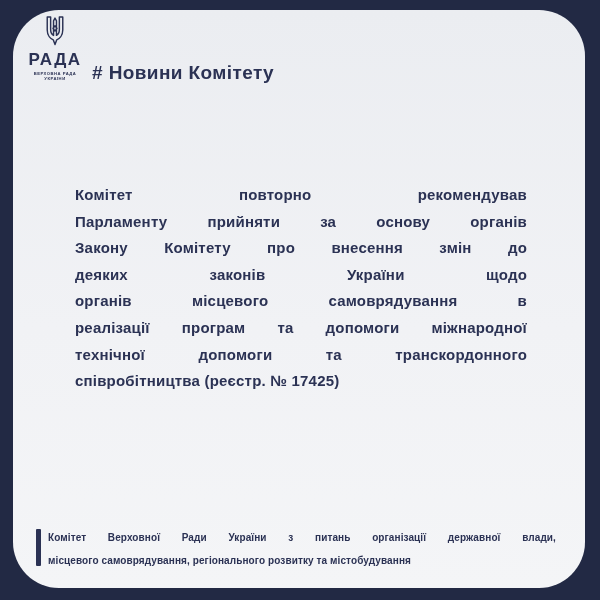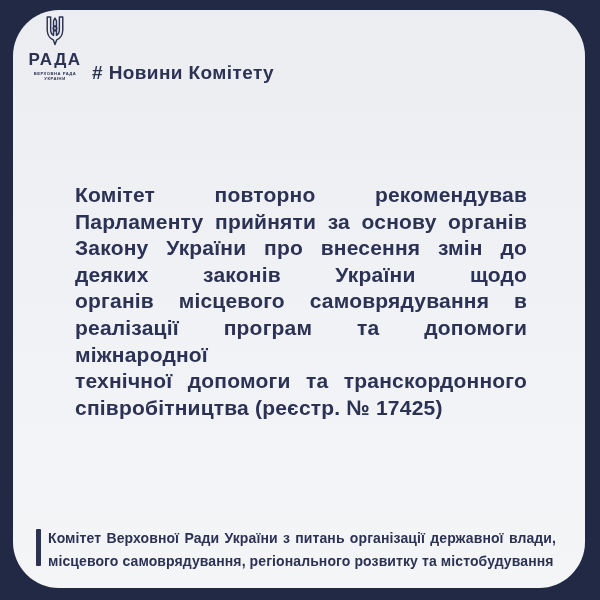--- a/index.html
+++ b/index.html
@@ -62,21 +62,21 @@
     margin-top: 24px;
   }
   
   .body-text {
     position: absolute;
     left: 62px; top: 172px;
     width: 452px;
     color: #2b3254;
   }
   .body-text p {
-    font-size: 21px;
+    font-size: 15px;
     font-weight: bold;
     line-height: 26.6px;
     letter-spacing: 0.2px;
     text-align: justify;
     text-align-last: justify;
     white-space: normal;
   }
   .body-text p.last { text-align-last: left; }
   
   .footer-bar {
@@ -86,21 +86,21 @@
     background: #2b3254;
     border-radius: 1px;
   }
   .footer-text {
     position: absolute;
     left: 35px; top: 517px;
     width: 508px;
     color: #2b3254;
   }
   .footer-text p {
-    font-size: 14px;
+    font-size: 10px;
     font-weight: bold;
     line-height: 22.5px;
     letter-spacing: 0.1px;
     text-align: justify;
     text-align-last: justify;
   }
   .footer-text p.last { text-align-last: left; }
 </style>
 </head>
 <body>
@@ -122,21 +122,21 @@
         <span>ВЕРХОВНА РАДА</span>
         <span>УКРАЇНИ</span>
       </span>
     </div>
 
     <div class="hashtag"># Новини Комітету</div>
 
     <div class="body-text">
       <p>Комітет повторно рекомендував</p>
       <p>Парламенту прийняти за основу органів</p>
-      <p>Закону України про внесення змін до</p>
+      <p>Закону Комітету про внесення змін до</p>
       <p>деяких законів України щодо</p>
       <p>органів місцевого самоврядування в</p>
       <p>реалізації програм та допомоги міжнародної</p>
       <p>технічної допомоги та транскордонного</p>
       <p class="last">співробітництва (реєстр. № 17425)</p>
     </div>
 
     <div class="footer-bar"></div>
     <div class="footer-text">
       <p>Комітет Верховної Ради України з питань організації державної влади,</p>

